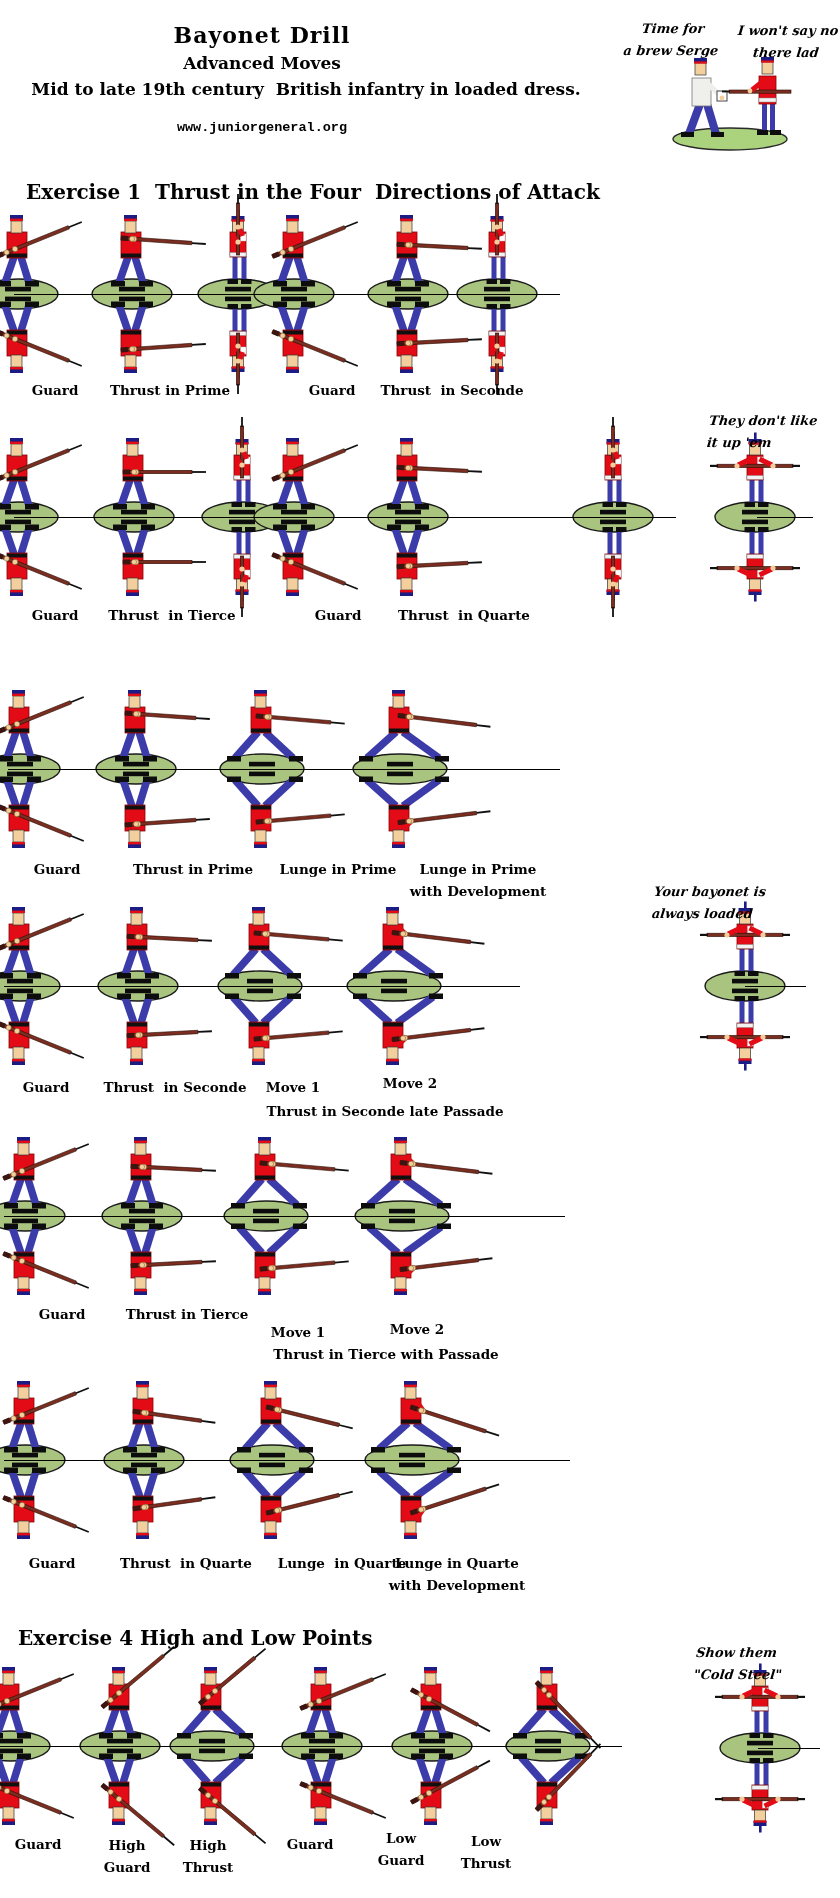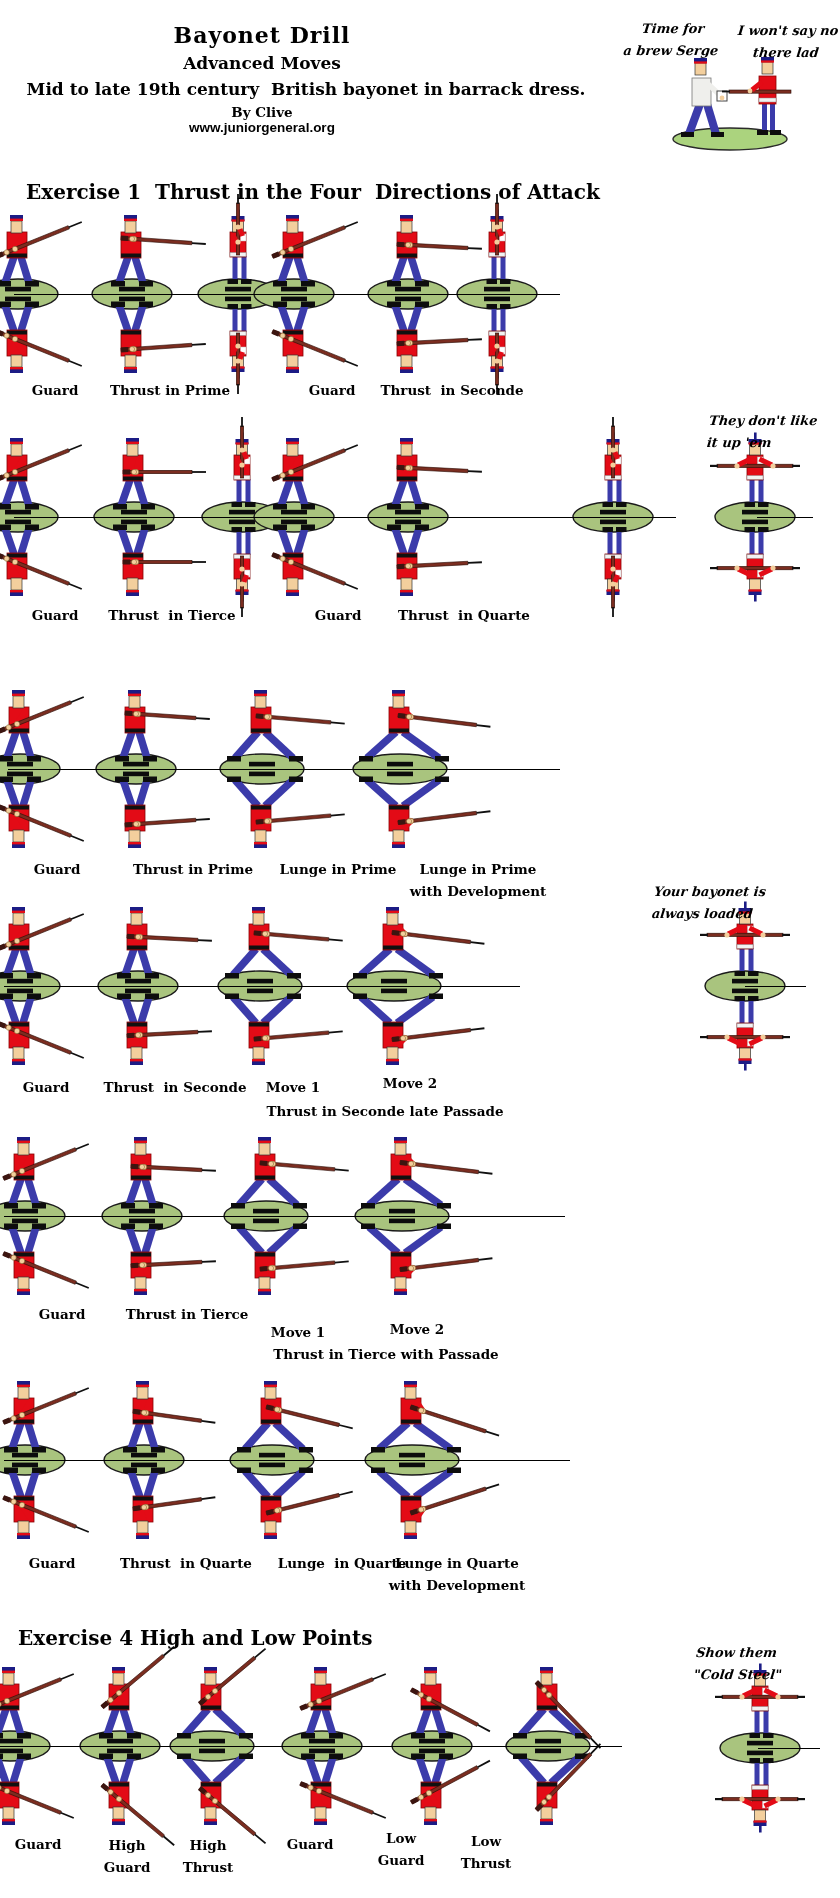--- a/index.html
+++ b/index.html
@@ -4,43 +4,42 @@
 <style>
   *{margin:0;padding:0;box-sizing:border-box}
   html,body{background:#ffffff}
   #stage{position:relative;width:840px;height:1898px;background:#fff;
          font-family:"DejaVu Serif",serif;color:#000;overflow:hidden}
   .hdr{position:absolute;text-align:center;font-weight:bold;white-space:pre}
   .title{left:0;top:22px;width:524px;font-size:22px;letter-spacing:1px}
   .subtitle{left:0;top:53px;width:524px;font-size:17px}
   .audience{left:0;top:79px;width:612px;font-size:17px}
   .byline{left:0;top:104px;width:524px;font-size:13.5px}
-  .site{left:0;top:120px;width:524px;font-size:13.5px;font-family:Liberation Sans, sans-serif}
+  .site{left:0;top:120px;width:524px;font-size:13.5px;font-family:Liberation Mono, monospace}
   .section-heading{position:absolute;font-weight:bold;font-size:20px;white-space:pre;z-index:6}
   .pose-label{position:absolute;transform:translateX(-50%);font-weight:bold;font-size:13.5px;
               text-align:center;white-space:pre;line-height:22px;z-index:6}
   .script-note{position:absolute;font-style:italic;font-weight:bold;font-size:13px;
                line-height:22px;transform:skewX(-6deg);z-index:6}
   .fold-line{position:absolute;height:1px;background:#000;z-index:4}
   .figpair{position:absolute;width:170px;height:170px;z-index:2}
   .figpair svg{overflow:visible;display:block}
   .cartoon{position:absolute;left:610px;top:6px;width:230px;height:150px;z-index:3}
   .speech-left{left:10px;top:12px;width:104px;text-align:center}
   .speech-right{left:122px;top:14px;width:110px;text-align:center}
   .cartoon svg{position:absolute;left:0;top:0;overflow:visible}
 </style>
 </head>
 <body>
 
 <div id="stage">
 
   <div class="hdr title">Bayonet Drill</div>
   <div class="hdr subtitle">Advanced Moves</div>
-  <div class="hdr audience">Mid to late 19th century  British bayonet in barrack dress.</div>
-  <div class="hdr byline">By Clive</div>
+  <div class="hdr audience">Mid to late 19th century  British infantry in loaded dress.</div>
   <div class="hdr site">www.juniorgeneral.org</div>
 
   <div class="cartoon">
     <div class="script-note speech-left">
       <div>Time for</div>
       <div>a brew Serge</div>
     </div>
     <div class="script-note speech-right">
       <div>I won't say no</div>
       <div>there lad</div>

